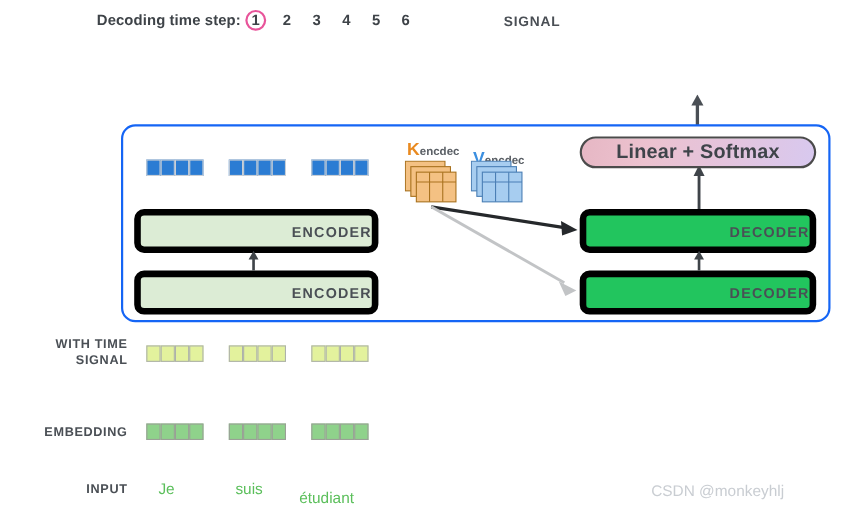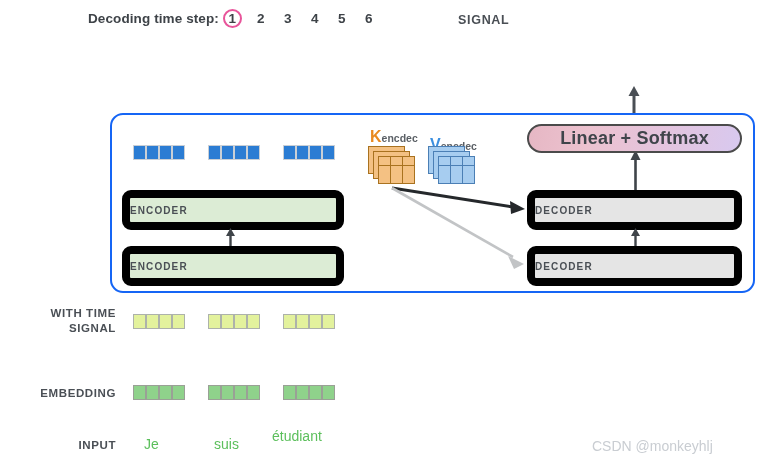--- a/index.html
+++ b/index.html
@@ -80,32 +80,32 @@
     background: #2b7cd3;
     border: 1px solid #c9cfd6;
   }
   #blue-bar-1 { left: 133px; top: 145px; }
   #blue-bar-2 { left: 208px; top: 145px; }
   #blue-bar-3 { left: 283px; top: 145px; }
 
   
   .stackbox {
     box-sizing: border-box;
-    border: 8px solid #000000;
+    border: 6px solid #000000;
     border-radius: 9px;
     display: flex;
     align-items: center;
-    justify-content: flex-start;
-    font-size: 10px;
+    justify-content: flex-end;
+    font-size: 13px;
     font-weight: bold;
     letter-spacing: 1.1px;
     color: #4a4f55;
   }
   .encoder { background: #dcecd5; }
-  .decoder { background: #e5e5e5; }
+  .decoder { background: #22c55e; }
 
   #encoder-top    { left: 122px; top: 190px; width: 222px; height: 40px; }
   #encoder-bottom { left: 122px; top: 246px; width: 222px; height: 40px; }
   #decoder-top    { left: 527px; top: 190px; width: 215px; height: 40px; }
   #decoder-bottom { left: 527px; top: 246px; width: 215px; height: 40px; }
 
   
   #linear-softmax {
     left: 527px; top: 124px;
     width: 215px; height: 29px;
@@ -181,21 +181,21 @@
   #grn-bar-3 { left: 283px; top: 385px; }
 
   
   .token {
     font-size: 14px;
     color: #5bbf5b;
     white-space: nowrap;
   }
   #token-1 { left: 144px; top: 436px; }
   #token-2 { left: 214px; top: 436px; }
-  #token-3 { left: 272px; top: 428px; }
+  #token-3 { left: 272px; top: 444px; }
 
   
   #watermark {
     left: 592px; top: 438px;
     font-size: 14px;
     color: #c9cdd2;
     white-space: nowrap;
   }
 </style>
 </head>

